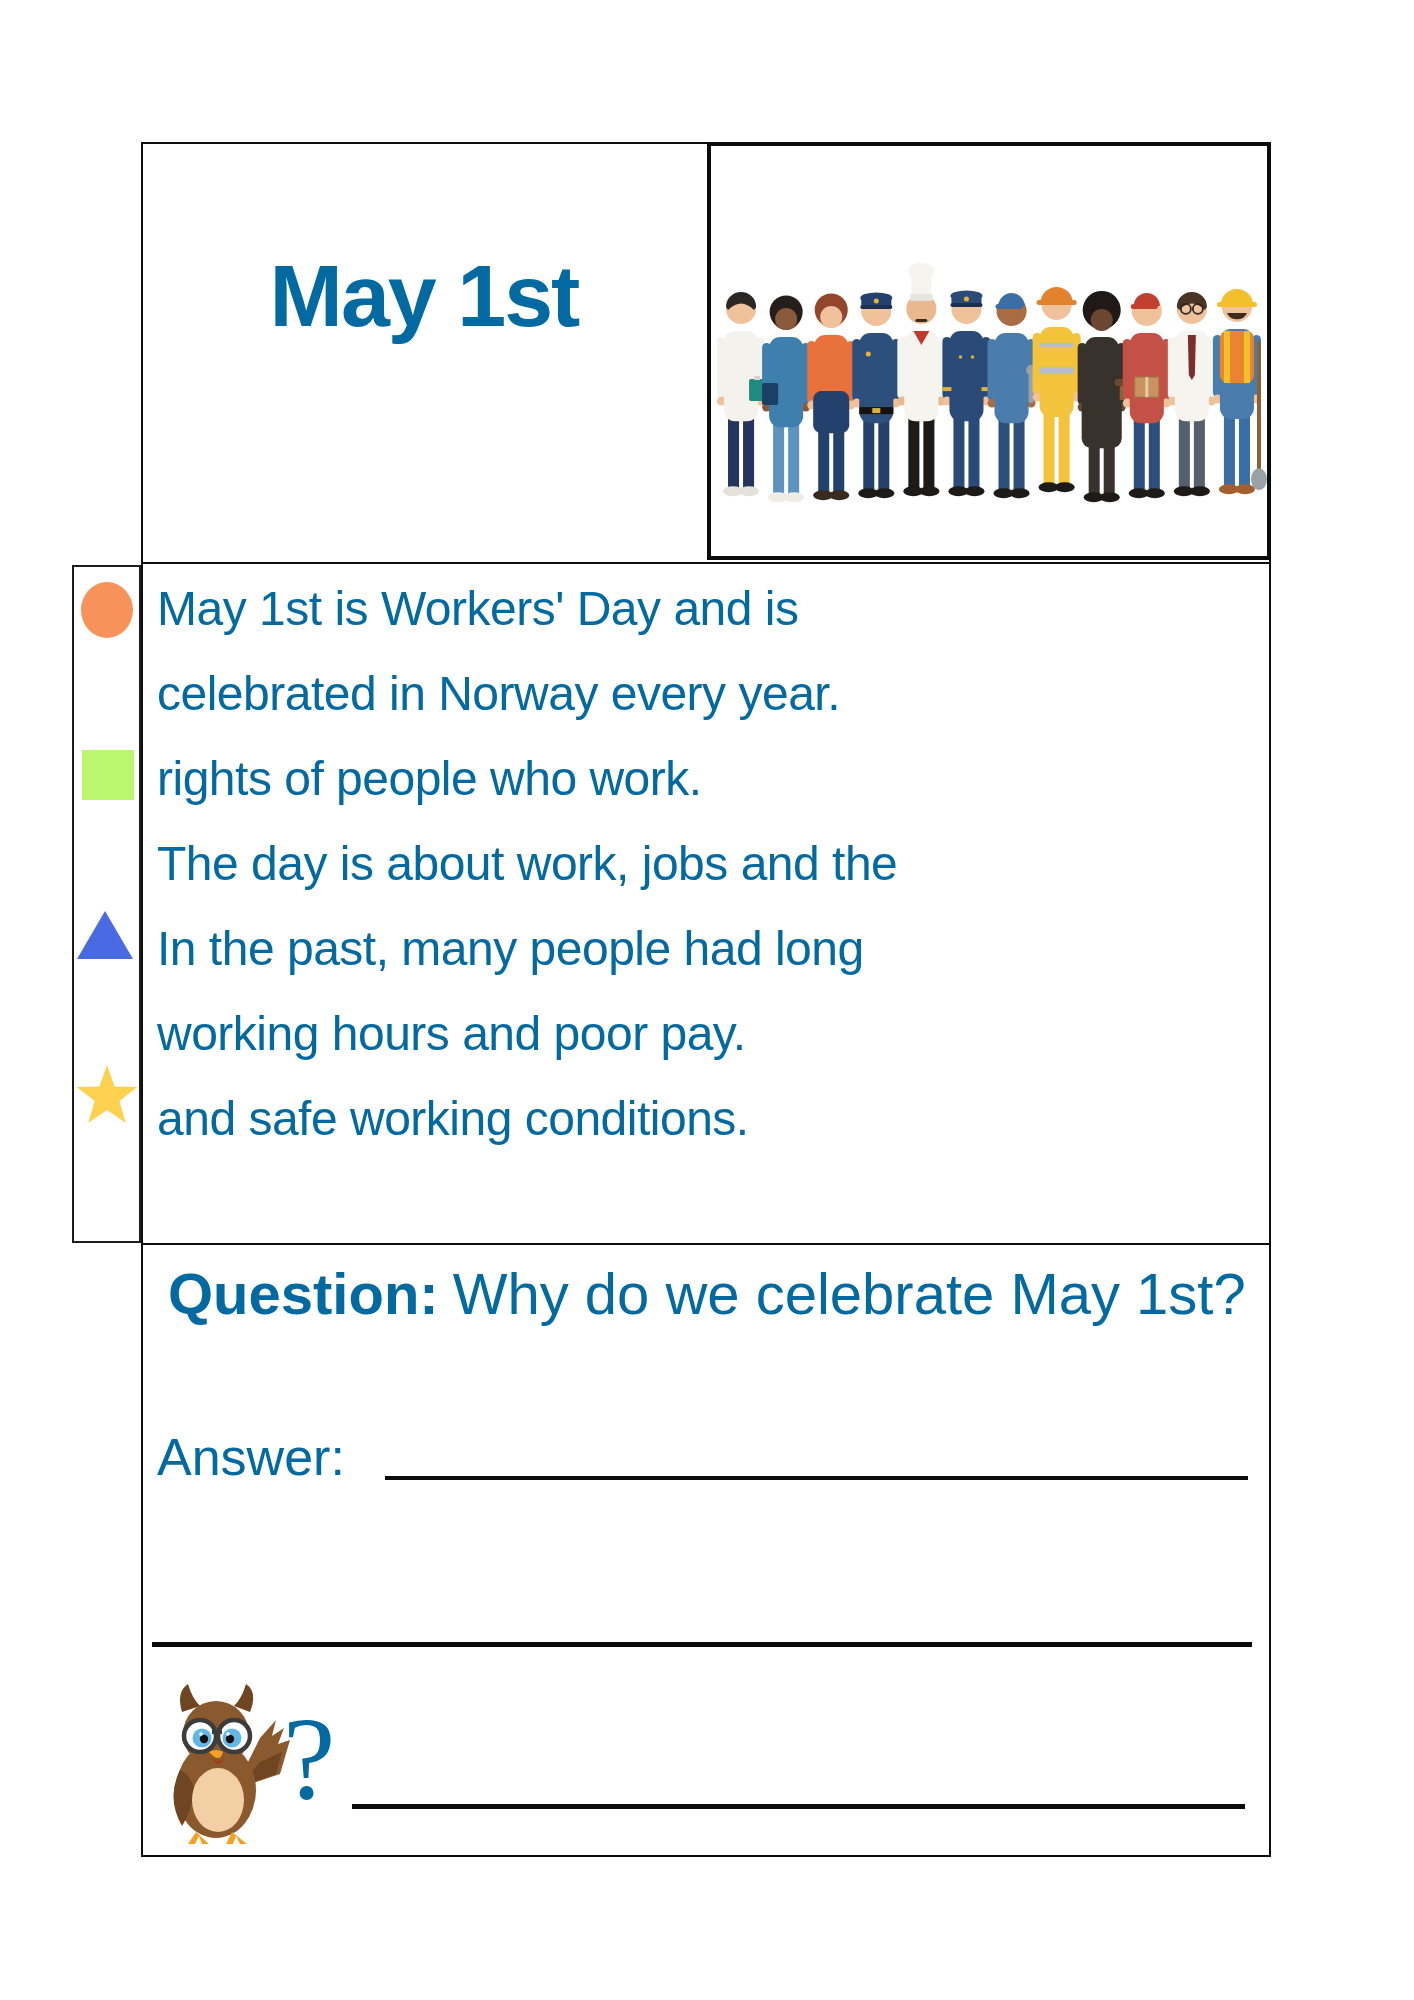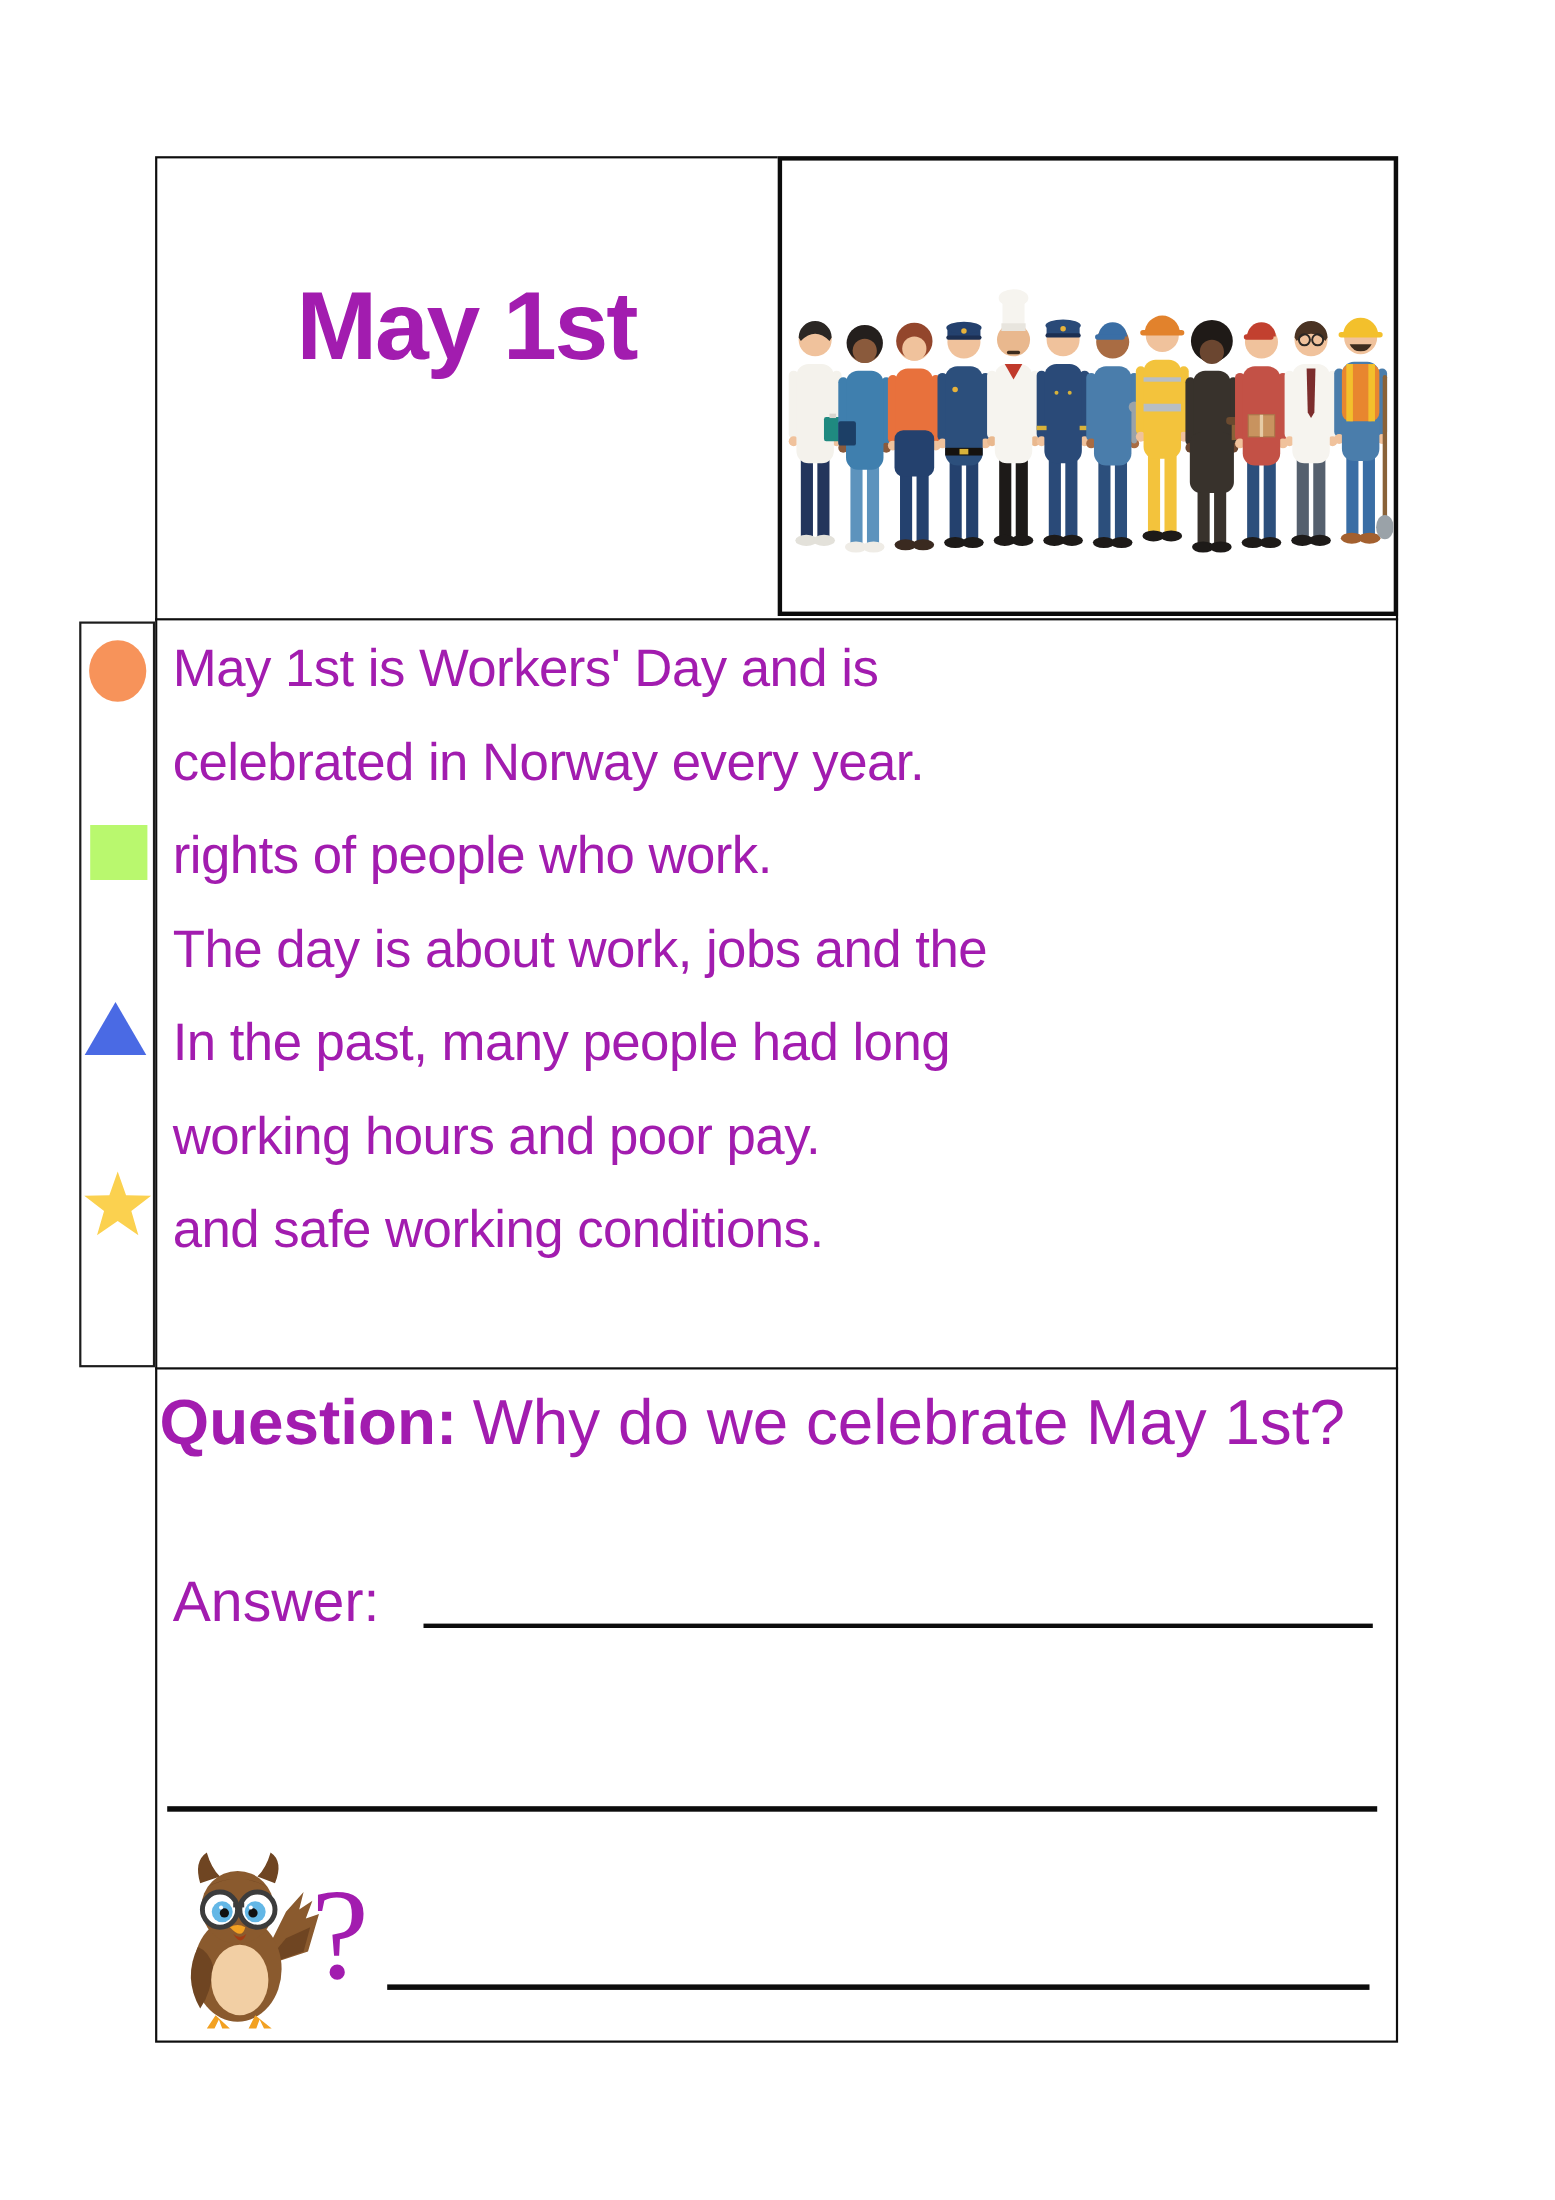--- a/index.html
+++ b/index.html
@@ -1,33 +1,33 @@
 <!DOCTYPE html>
 <html><head>
 <meta charset="utf-8">
 <style>
   html,body{margin:0;padding:0;background:#ffffff;}
   .page{position:relative;width:1414px;height:2000px;background:#ffffff;overflow:hidden;
-        font-family:"Liberation Sans",sans-serif;color:#a21caf;}
+        font-family:"Liberation Sans",sans-serif;color:#0369a1;}
   .outer-table{position:absolute;left:141px;top:142px;width:1130px;height:1715px;
         border:2.5px solid #0e0e0e;box-sizing:border-box;background:#fff;}
   .row-divider{position:absolute;background:#0e0e0e;height:2px;left:141px;width:1130px;}
   #divider-1{top:562px;}
   #divider-2{top:1243px;}
   .title-cell{position:absolute;left:143px;top:238px;width:562px;text-align:center;
         font-weight:bold;font-size:88px;line-height:115px;letter-spacing:-2px;}
   .image-cell{position:absolute;left:707px;top:142px;width:564px;height:418px;
         border:4.5px solid #0c0c0c;box-sizing:border-box;background:#fff;overflow:hidden;}
   .image-cell svg{display:block;width:100%;height:100%;}
   .shape-col{position:absolute;left:72px;top:565px;width:69px;height:678px;
         border:2px solid #1c1c1c;box-sizing:border-box;background:#fff;}
   .shape-col svg{display:block;width:100%;height:100%;}
   .reading{position:absolute;left:157px;top:566px;width:1108px;
         font-size:48px;line-height:85px;letter-spacing:-0.5px;white-space:nowrap;}
-  .question-line{position:absolute;left:145px;top:1251px;font-size:58px;line-height:85px;white-space:nowrap;}
+  .question-line{position:absolute;left:168px;top:1251px;font-size:58px;line-height:85px;white-space:nowrap;}
   .q-label{font-weight:bold;}
   .q-text{margin-left:14px;}
   .answer-label{position:absolute;left:157px;top:1415px;font-weight:normal;font-size:52px;line-height:85px;}
   .ans-line{position:absolute;background:#0c0c0c;}
   #answer-line-1{left:385px;top:1476px;width:863px;height:4px;}
   #answer-line-2{left:152px;top:1642px;width:1100px;height:5px;}
   #answer-line-3{left:352px;top:1804px;width:893px;height:5px;}
   .owl{position:absolute;left:148px;top:1678px;width:152px;height:172px;}
   .owl svg{display:block;width:100%;height:100%;}
   .qmark{position:absolute;left:283px;top:1700px;font-family:"Liberation Serif",serif;

